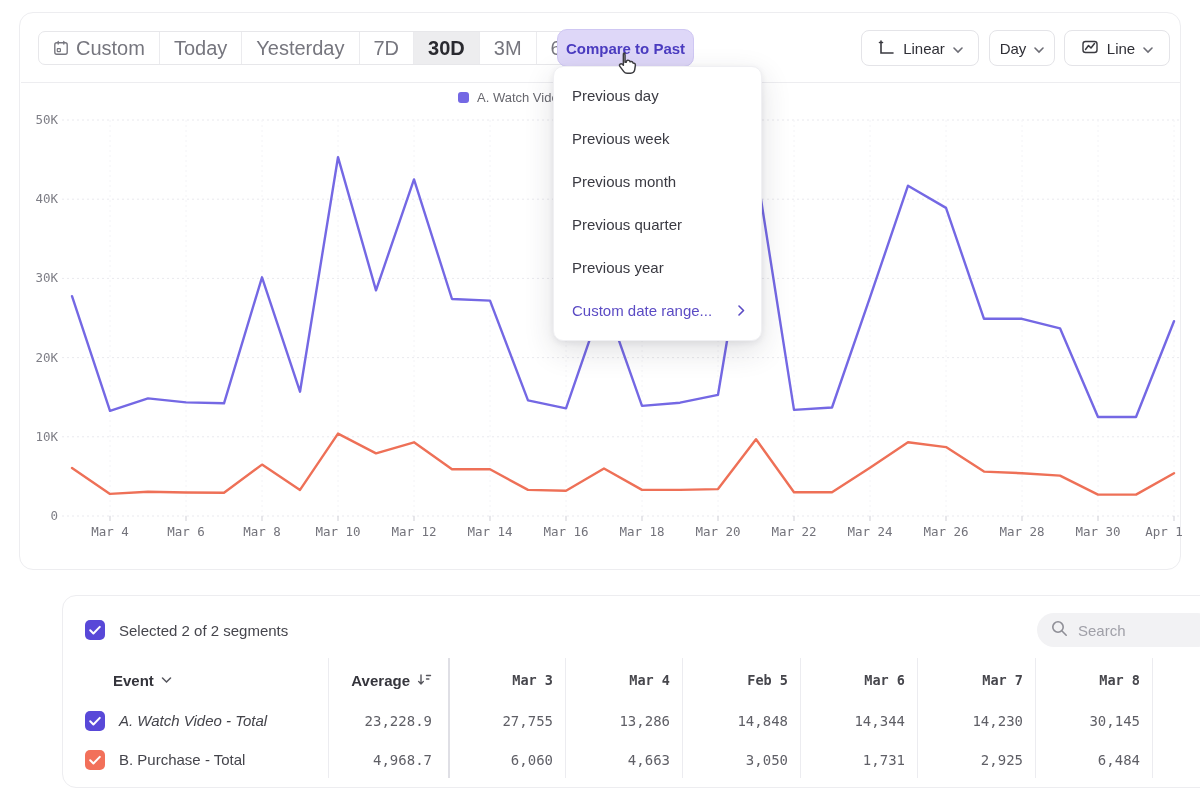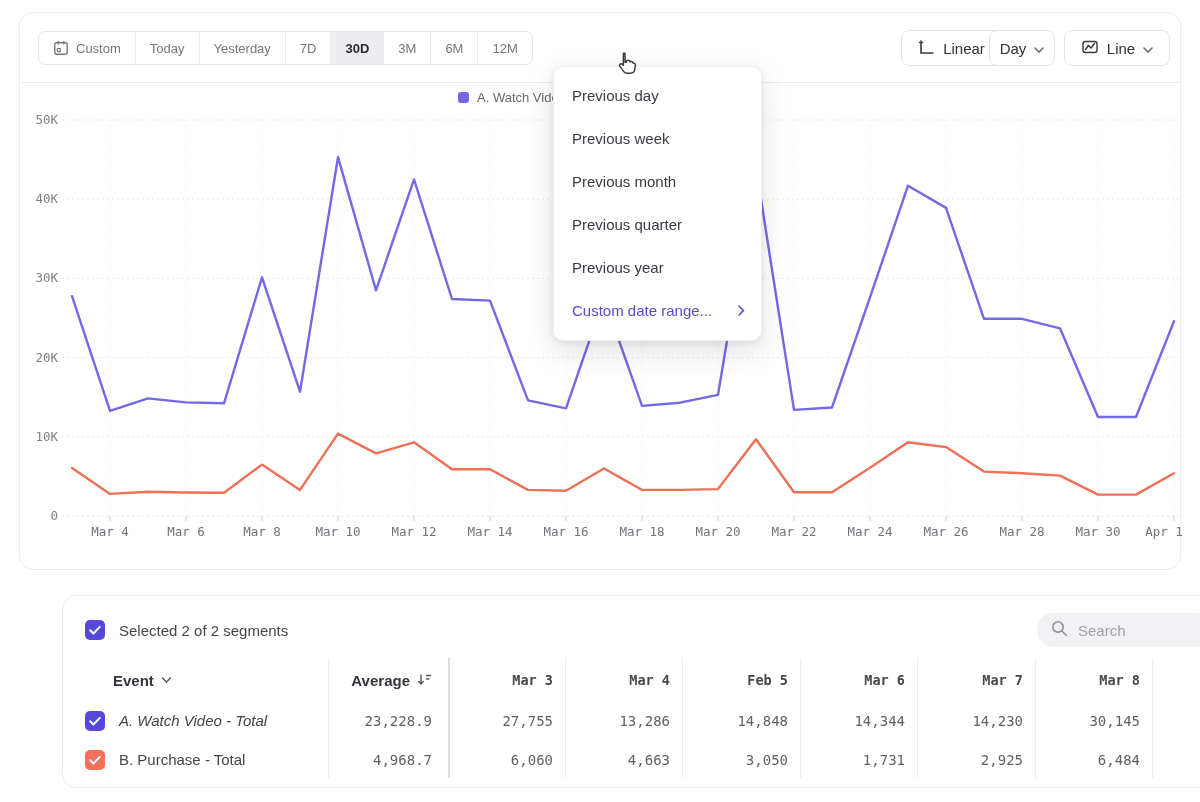--- a/index.html
+++ b/index.html
@@ -8,21 +8,21 @@
           font-family:"Liberation Sans", sans-serif; }
 
   .card { position:absolute; background:#fff; border:1px solid #ededf0; border-radius:14px; }
   .card-top { left:19px; top:12px; width:1162px; height:558px; }
   .card-table { left:19px; top:595px; width:1162px; height:193px; overflow:hidden;margin-left:43px; }
 
   
   .range-group { position:absolute; left:18px; top:18px; height:34px; display:flex;
                  border:1px solid #e7e7ea; border-radius:7px; overflow:hidden; background:#fff; }
   .seg { display:flex; align-items:center; justify-content:center; gap:7px; padding:0 14px;
-         font-size:13px; color:#76767e; border-right:1px solid #ebebee; cursor:pointer; white-space:nowrap; }
+         font-size:20px; color:#76767e; border-right:1px solid #ebebee; cursor:pointer; white-space:nowrap; }
   .seg:last-child { border-right:none; }
   .seg.sel { background:#ededef; color:#2a2a30; font-weight:bold; }
   .compare-btn { position:absolute; left:537px; top:16px; width:137px; height:38px; border:1px solid #cfc7f3;
                  border-radius:10px; background:#ded7f8; color:#4b3cc0; font-size:15px; font-weight:bold;
                  font-family:"Liberation Sans", sans-serif; cursor:pointer; }
   .tool-btn { position:absolute; top:17px; height:36px; display:flex; align-items:center; justify-content:center;
               gap:8px; background:#fff; border:1px solid #e4e4e8; border-radius:8px; font-size:15px;
               color:#2f2f36; font-family:"Liberation Sans", sans-serif; cursor:pointer; }
   .toolbar-divider { position:absolute; left:1px; top:69px; width:1160px; height:1px; background:#ededf0; }
 
@@ -96,22 +96,23 @@
           <span>3M</span>
         </div>
         <div class="seg">
           <span>6M</span>
         </div>
         <div class="seg">
           <span>12M</span>
         </div>
       </div>
 
-
-    <button class="tool-btn" style="left:881px; width:118px;">
+    <button class="compare-btn">Compare to Past</button>
+
+    <button class="tool-btn" style="left:841px; width:118px;">
       <span>
         <svg width="18" height="18" viewBox="0 0 18 18">
             <path d="M2.5 4.5h3M4 3v12h12" fill="none" stroke="#3a3a40" stroke-width="1.6" stroke-linecap="round"></path>
           </svg>
       </span>
       <span>Linear</span>
       <span>
         <svg width="10" height="7" viewBox="0 0 10 7">
             <path d="M1 1l4 4 4-4" fill="none" stroke="#6d6d75" stroke-width="1.6" stroke-linecap="round"></path>
           </svg>

